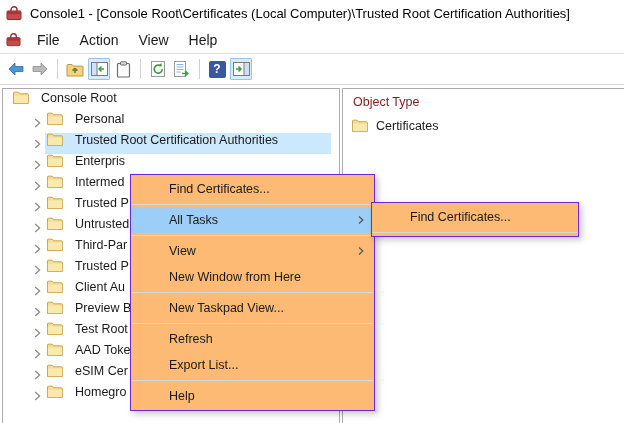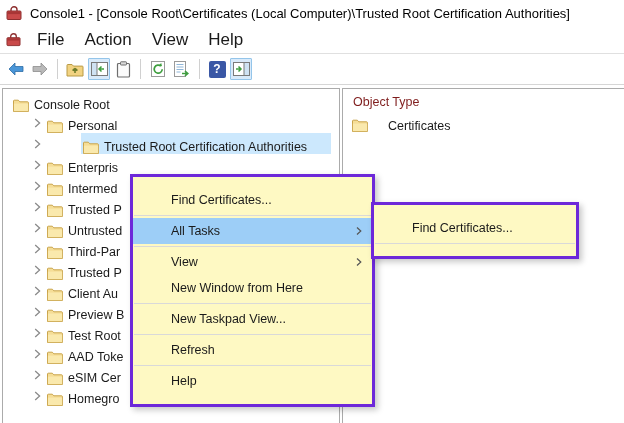--- a/index.html
+++ b/index.html
@@ -7,47 +7,47 @@
   .window {
     position:relative; width:624px; height:423px; overflow:hidden;
     font-family:"Liberation Sans","DejaVu Sans",sans-serif;
     font-size:12px; color:#1a1a1a; background:#fff;
   }
   
   .titlebar { height:27px; display:flex; align-items:center; padding-left:6px; gap:8px; background:#fff; }
   .titlebar .title { font-size:13px; color:#000; white-space:nowrap; }
   
   .menubar { height:27px; display:flex; align-items:center; padding-left:6px; border-bottom:1px solid #e0e0e0; background:#fff; }
-  .menubar .menu-label { padding:4px 10px; font-size:17px; cursor:default; }
+  .menubar .menu-label { padding:4px 10px; font-size:14px; cursor:default; }
   .menubar .appicon { margin-right:6px; }
   
   .toolbar { height:31px; display:flex; align-items:center; padding-left:5px; gap:2px; border-bottom:1px solid #d6d6d6; background:#fff; }
   .tbtn { width:22px; height:22px; display:flex; align-items:center; justify-content:center; border:1px solid transparent; border-radius:1px; }
   .tbtn.toggled { background:#d9eafa; border-color:#94c5ea; }
   .tsep { width:1px; height:20px; background:#d0d0d0; margin:0 4px; }
   .help-glyph { width:17px; height:17px; background:#3a57a5; color:#fff; font-weight:bold;
     display:flex; align-items:center; justify-content:center; font-size:12px; border-radius:2px; }
   
   .main { position:absolute; top:86px; left:0; right:0; bottom:0; }
   .pane { position:absolute; top:2px; bottom:-2px; background:#fff; border:1px solid #ababab; overflow:hidden; }
   .pane.left  { left:2px; width:338px; }
   .pane.right { left:342px; right:-2px; }
   
   .tree { padding-top:2px; }
   .tree-row { height:21px; display:flex; align-items:center; padding-right:8px; white-space:nowrap; }
   .tree-row .chev { width:16px; min-width:16px; display:flex; align-items:center; justify-content:center; }
-  .tree-content { display:flex; align-items:flex-end; gap:5px; flex:1; height:100%; padding-left:2px; }
-  .tree-row.selected .tree-content { background:#cce8fd;margin-left:36px; }
+  .tree-content { display:flex; align-items:flex-start; gap:12px; flex:1; height:100%; padding-left:2px; }
+  .tree-row.selected .tree-content { background:#cce8fd; }
   .tree-label { font-size:12.5px; }
   
   .list-header { height:26px; display:flex; align-items:center; padding-left:10px; font-size:12.5px; color:#7f1d1d; }
-  .list-row { height:21px; display:flex; align-items:center; gap:20px; padding-left:9px; font-size:12.5px; }
-  
-  .cmenu { position:absolute; background:#fef9c3; border:3px solid #6d28d9;
-    box-shadow:3px 3px 6px rgba(0,0,0,.22); padding:10px 0; z-index:10; }
+  .list-row { height:21px; display:flex; align-items:center; gap:8px; padding-left:9px; font-size:12.5px; }
+  
+  .cmenu { position:absolute; background:#fdba74; border:1px solid #6d28d9;
+    box-shadow:3px 3px 6px rgba(0,0,0,.22); padding:1px 0; z-index:10; }
   #context-menu { left:130px; top:174px; width:245px; }
   #sub-menu { left:371px; top:202px; width:208px; z-index:11; }
   .menu-item { position:relative; height:26px; display:flex; align-items:center; padding-left:38px; padding-right:24px; font-size:12.5px; white-space:nowrap; }
   .menu-item.highlighted { background:#9dcef7; }
   .menu-item .sub-arrow { position:absolute; right:10px; top:50%; transform:translateY(-50%); display:flex; }
   .menu-sep { height:1px; background:#d9d9d9; margin:2px 1px; }
   svg { display:block; }
 </style>
 </head>
 <body>
@@ -434,20 +434,23 @@
         <span>New Window from Here</span>
       </div>
       <div class="menu-sep"></div>
       <div class="menu-item">
         <span>New Taskpad View...</span>
       </div>
       <div class="menu-sep"></div>
       <div class="menu-item">
         <span>Refresh</span>
       </div>
+      <div class="menu-item">
+        <span>Export List...</span>
+      </div>
       <div class="menu-sep"></div>
       <div class="menu-item">
         <span>Help</span>
       </div>
     </div>
 
   <div class="cmenu" id="sub-menu">
       <div class="menu-item">
         <span>Find Certificates...</span>
       </div>

